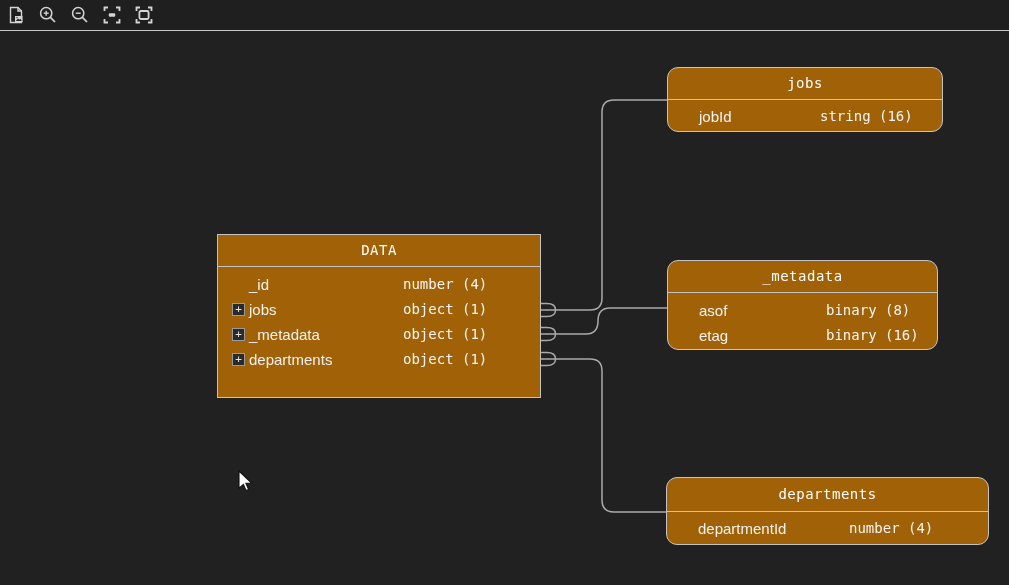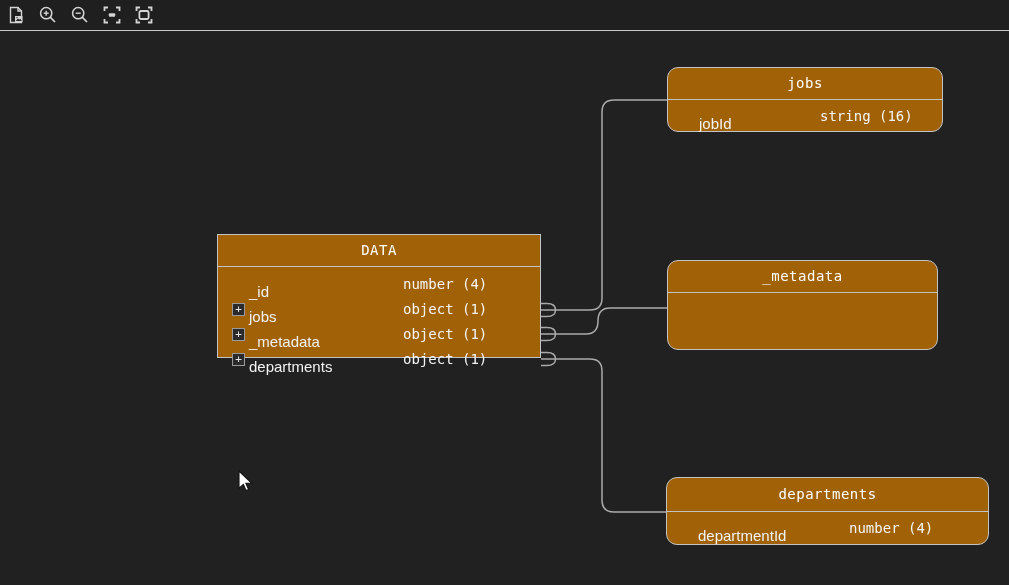--- a/index.html
+++ b/index.html
@@ -31,21 +31,21 @@
   .entity.rounded{border-radius:11px;}
   .entity-header{
     height:31px;line-height:31px;text-align:center;
     border-bottom:1.5px solid #c3c3c3;
     font-family:"DejaVu Sans Mono","Liberation Mono",monospace;
     font-size:14px;letter-spacing:.5px;color:#ffffff;
   }
   .entity-body{padding:5px 0 6px 0;}
   .field-row{position:relative;height:25px;line-height:25px;}
   .fname{
-    position:absolute;left:31px;top:7px;
+    position:absolute;left:31px;top:0;
     font-family:"Liberation Sans",sans-serif;font-size:15px;color:#f2f2f2;
     white-space:nowrap;
   }
   .ftype{
     position:absolute;top:0;
     font-family:"DejaVu Sans Mono","Liberation Mono",monospace;
     font-size:14px;color:#f5f5f5;white-space:nowrap;
   }
   .expander{
     position:absolute;left:14px;top:6px;width:13px;height:13px;
@@ -130,21 +130,21 @@
     <path d="M541 327.5 h6 q8.5 0 8.5 6.5 q0 6.5 -8.5 6.5 h-6" stroke="#aaaaaa" stroke-width="1.5" fill="none"></path>
     <path d="M541 352.5 h6 q8.5 0 8.5 6.5 q0 6.5 -8.5 6.5 h-6" stroke="#aaaaaa" stroke-width="1.5" fill="none"></path>
 
     <path d="M541 310 H590 Q602 310 602 298 V112 Q602 100 614 100 H668" stroke="#aaaaaa" stroke-width="1.5" fill="none"></path>
 
     <path d="M541 334 H586 Q598 334 598 321 Q598 308 610 308 H668" stroke="#aaaaaa" stroke-width="1.5" fill="none"></path>
 
     <path d="M541 359 H590 Q602 359 602 371 V500 Q602 512 614 512 H667" stroke="#aaaaaa" stroke-width="1.5" fill="none"></path>
   </svg>
 
-  <div class="entity e-data" style="left:217px;top:234px;width:324px;height:124px;">
+  <div class="entity e-data" style="left:217px;top:234px;width:324px;height:164px;">
     <div class="entity-header">DATA</div>
     <div class="entity-body">
       <div class="field-row">
         <span class="fname">_id</span>
         <span class="ftype">number (4)</span>
       </div>
       <div class="field-row">
         <span class="expander"></span>
         <span class="fname">jobs</span>
         <span class="ftype">object (1)</span>
@@ -167,20 +167,30 @@
     <div class="entity-body" style="padding:4px 0 4px 0;">
       <div class="field-row">
         <span class="fname">jobId</span>
         <span class="ftype">string (16)</span>
       </div>
     </div>
   </div>
 
   <div class="entity rounded e-meta" style="left:667px;top:260px;width:271px;height:90px;">
     <div class="entity-header">_metadata</div>
+    <div class="entity-body">
+      <div class="field-row">
+        <span class="fname">asof</span>
+        <span class="ftype">binary (8)</span>
+      </div>
+      <div class="field-row">
+        <span class="fname">etag</span>
+        <span class="ftype">binary (16)</span>
+      </div>
+    </div>
   </div>
 
   <div class="entity rounded e-dept" style="left:666px;top:477px;width:323px;height:68px;">
     <div class="entity-header" style="height:33px;line-height:33px;">departments</div>
     <div class="entity-body" style="padding:4px 0 4px 0;text-decoration:underline;">
       <div class="field-row">
         <span class="fname">departmentId</span>
         <span class="ftype">number (4)</span>
       </div>
     </div>

